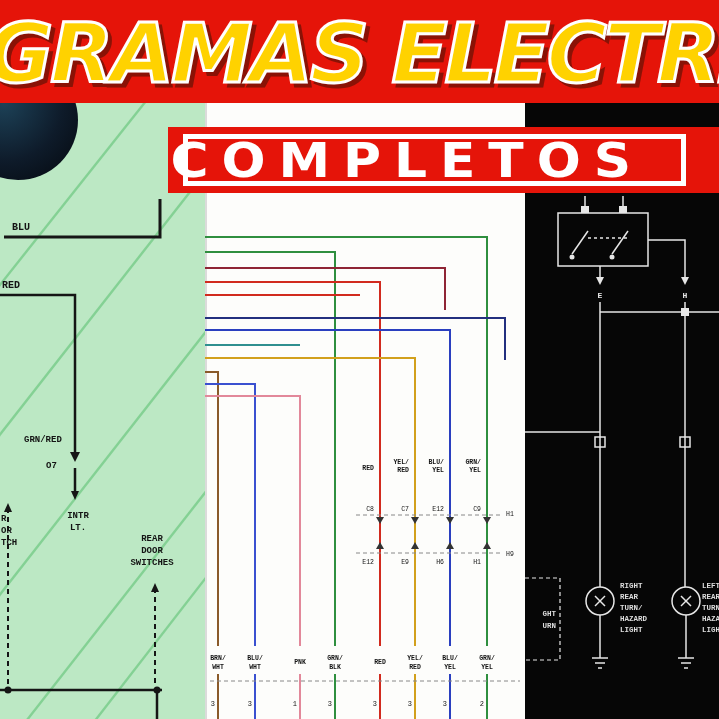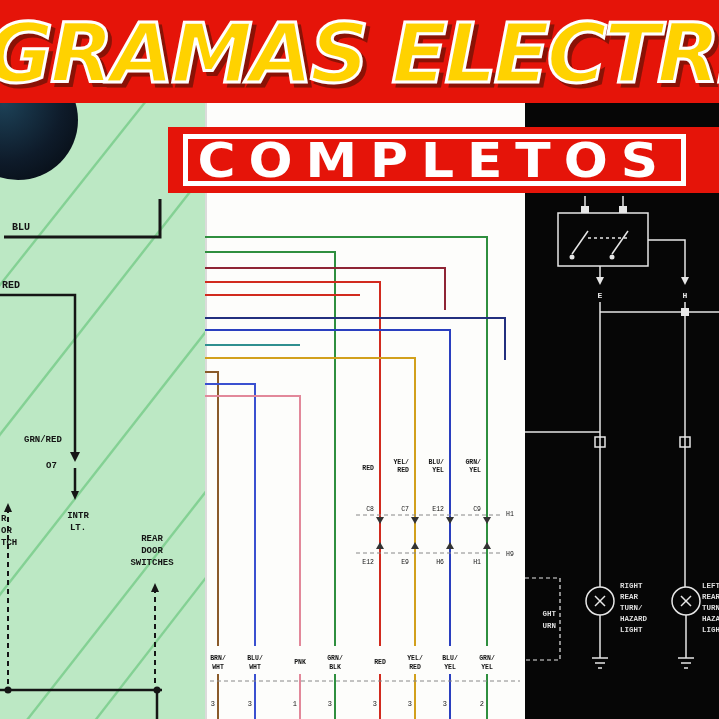--- a/index.html
+++ b/index.html
@@ -15,21 +15,21 @@
     background:radial-gradient(circle at 38% 35%, #1d4258 0%, #0e1b2a 55%, #04070c 100%);z-index:2;}
 
   .top-banner{position:absolute;left:0;top:0;width:719px;height:103px;background:#e51409;z-index:4;overflow:visible;}
   .main-title{position:absolute;left:-14px;top:0;height:103px;line-height:107px;white-space:nowrap;
     font-family:"DejaVu Sans",sans-serif;font-style:italic;font-weight:900;font-size:82px;letter-spacing:-3px;
     color:#ffd200;-webkit-text-stroke:3px #ffffff;
     filter:drop-shadow(4px 4px 0 #8a1206);}
 
   .sub-banner{position:absolute;left:168px;top:127px;width:551px;height:66px;background:#e51409;z-index:3;}
   .sub-box{position:absolute;left:15px;top:7px;width:503px;height:52px;border:5px solid #fff;box-sizing:border-box;
-    display:flex;align-items:center;justify-content:center;}
+    display:flex;align-items:center;justify-content:flex-start;}
   .sub-text{font-family:"DejaVu Sans",sans-serif;font-weight:800;font-size:48px;letter-spacing:12px;
     color:#fff;line-height:1;transform:scaleX(1.08);white-space:nowrap;}
 
   svg text{font-family:"Liberation Mono",monospace;fill:#141414;}
   .t10{font-size:10px;font-weight:700;}
   .t9{font-size:9px;font-weight:700;}
   .t7{font-size:7px;}
   .t65{font-size:6.5px;}
   .t65b{font-size:6.5px;font-weight:700;}
   .tw8{fill:#e6e6e6;font-size:8px;font-weight:700;}

